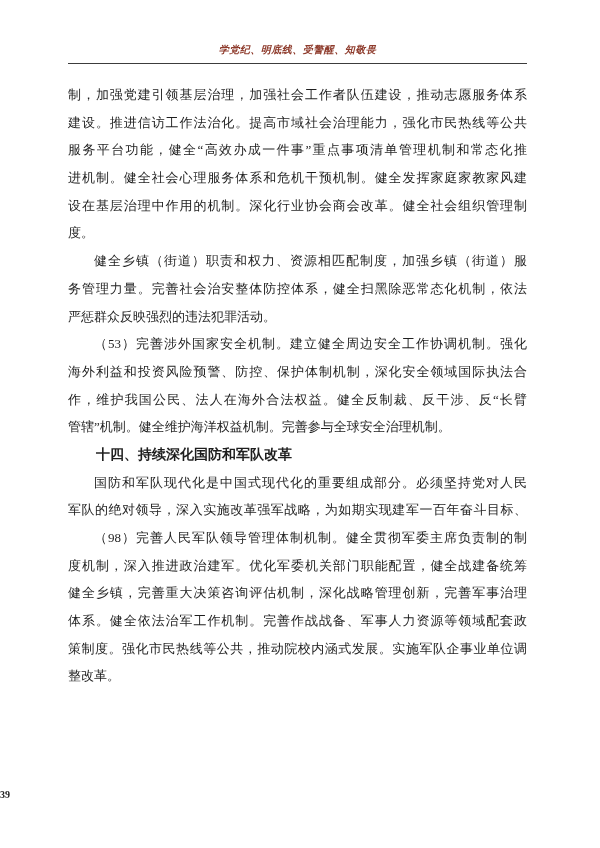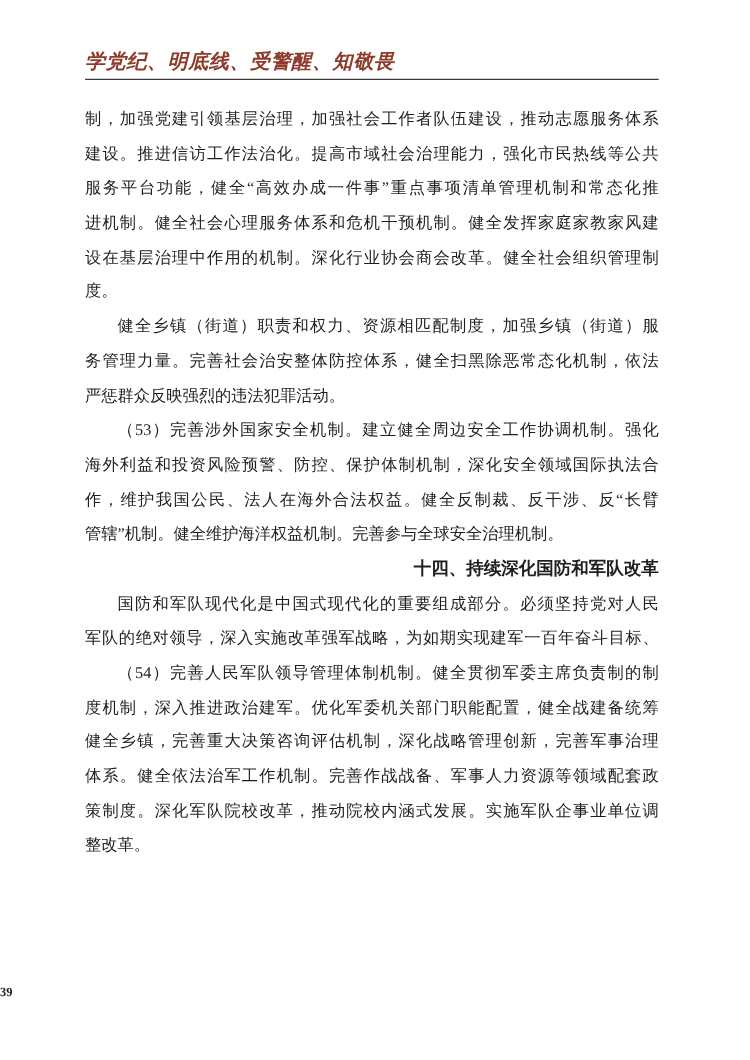--- a/index.html
+++ b/index.html
@@ -13,21 +13,22 @@
     height: 848px;
     background: #ffffff;
     font-family: "Liberation Serif", "DejaVu Serif", serif;
     overflow: hidden;
   }
   .header-title {
     position: absolute;
     top: 43px;
     left: 68px;
     width: 459px;
-    font-size: 16px;
+    text-align: center;
+    font-size: 10px;
     line-height: 13px;
     font-style: italic;
     font-weight: 600;
     letter-spacing: 0.5px;
     color: #8e3b2c;
   }
   .header-rule {
     position: absolute;
     top: 63px;
     left: 68px;
@@ -46,21 +47,20 @@
   .line {
     height: 27.7px;
     line-height: 27.7px;
   }
   .line.justify {
     text-align: justify;
     text-align-last: justify;
   }
   .line.indent {
     text-indent: 2em;
-    text-align: right;
   }
   .line.bold {
     font-weight: bold;
     font-size: 14px;
     font-family: "Liberation Sans", "DejaVu Sans", sans-serif;
   }
   .footer-page-number {
     position: absolute;
     top: 789px;
     left: 0;
@@ -87,21 +87,21 @@
       <div class="line indent justify">健全乡镇（街道）职责和权力、资源相匹配制度，加强乡镇（街道）服</div>
       <div class="line justify">务管理力量。完善社会治安整体防控体系，健全扫黑除恶常态化机制，依法</div>
       <div class="line">严惩群众反映强烈的违法犯罪活动。</div>
       <div class="line indent justify">（53）完善涉外国家安全机制。建立健全周边安全工作协调机制。强化</div>
       <div class="line justify">海外利益和投资风险预警、防控、保护体制机制，深化安全领域国际执法合</div>
       <div class="line justify">作，维护我国公民、法人在海外合法权益。健全反制裁、反干涉、反“长臂</div>
       <div class="line">管辖”机制。健全维护海洋权益机制。完善参与全球安全治理机制。</div>
       <div class="line indent bold">十四、持续深化国防和军队改革</div>
       <div class="line indent justify">国防和军队现代化是中国式现代化的重要组成部分。必须坚持党对人民</div>
       <div class="line justify">军队的绝对领导，深入实施改革强军战略，为如期实现建军一百年奋斗目标、</div>
-      <div class="line indent justify">（54）完善人民军队领导管理体制机制。健全贯彻军委主席负责制的制</div>
+      <div class="line indent justify">（98）完善人民军队领导管理体制机制。健全贯彻军委主席负责制的制</div>
       <div class="line justify">度机制，深入推进政治建军。优化军委机关部门职能配置，健全战建备统筹</div>
       <div class="line justify">健全乡镇，完善重大决策咨询评估机制，深化战略管理创新，完善军事治理</div>
       <div class="line justify">体系。健全依法治军工作机制。完善作战战备、军事人力资源等领域配套政</div>
-      <div class="line justify">策制度。深化军队院校改革，推动院校内涵式发展。实施军队企事业单位调</div>
+      <div class="line justify">策制度。强化市民热线等公共，推动院校内涵式发展。实施军队企事业单位调</div>
       <div class="line">整改革。</div>
     </div>
   <div class="footer-page-number">39</div>
 </div>
 
 </body></html>

